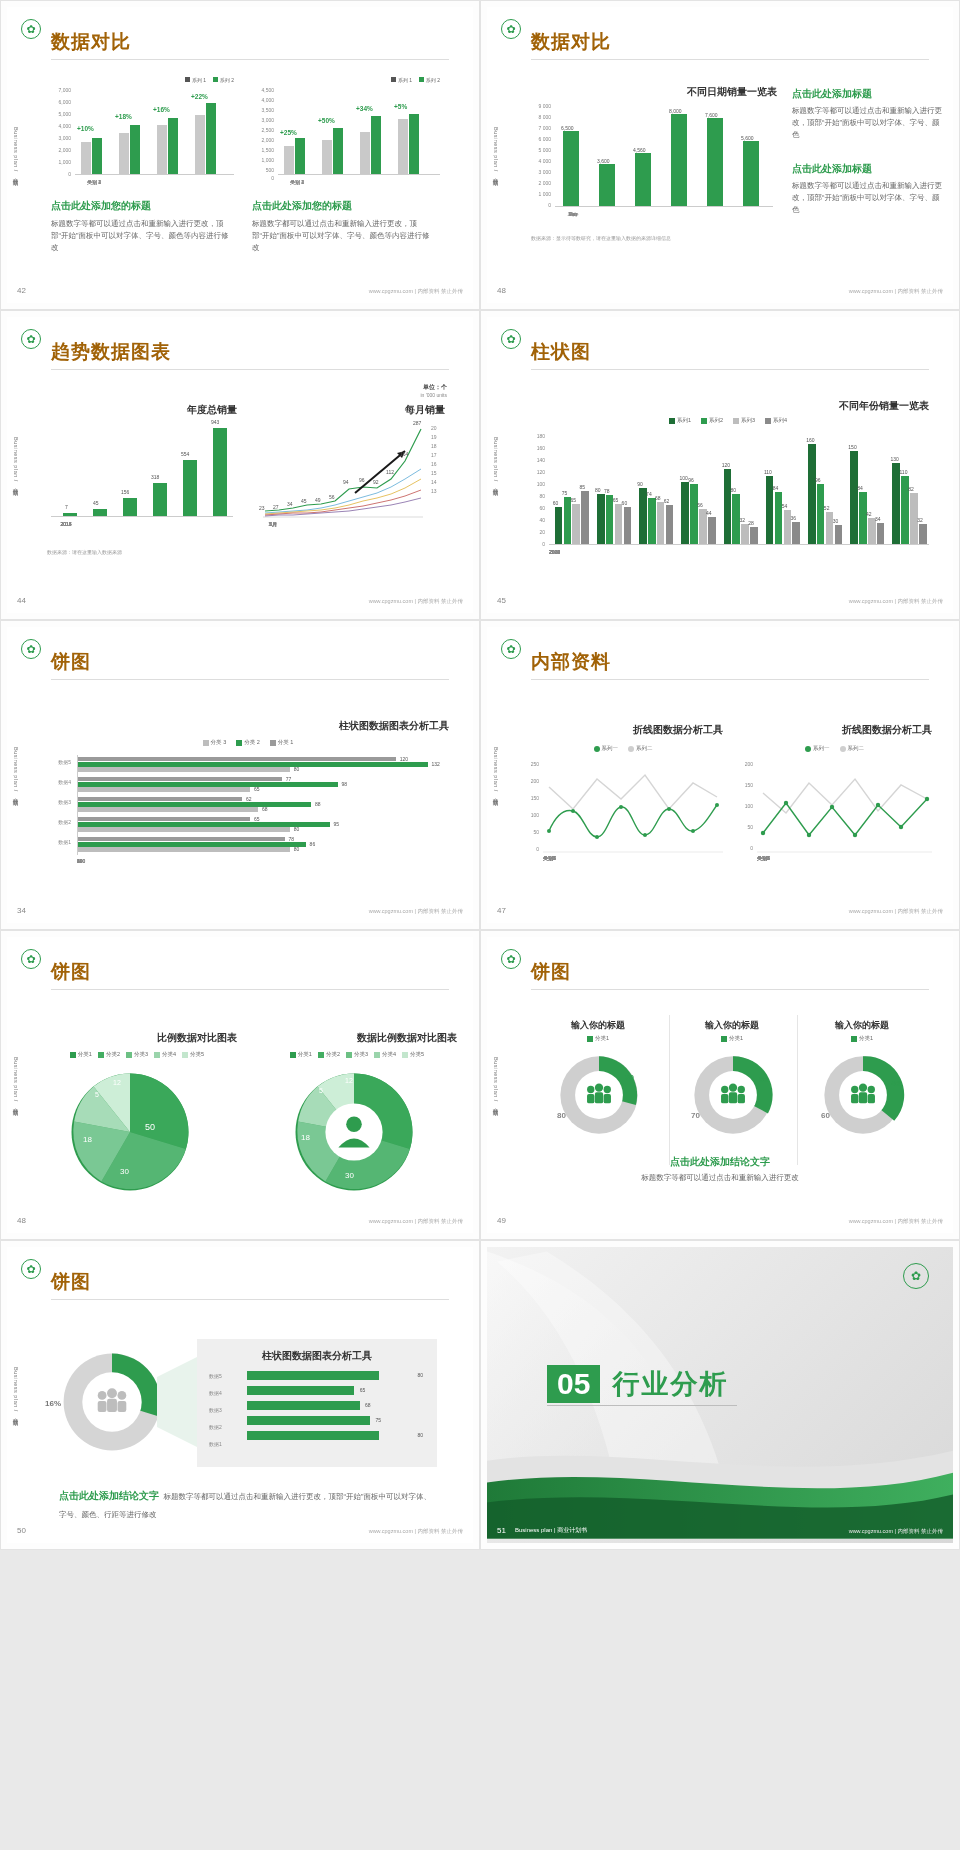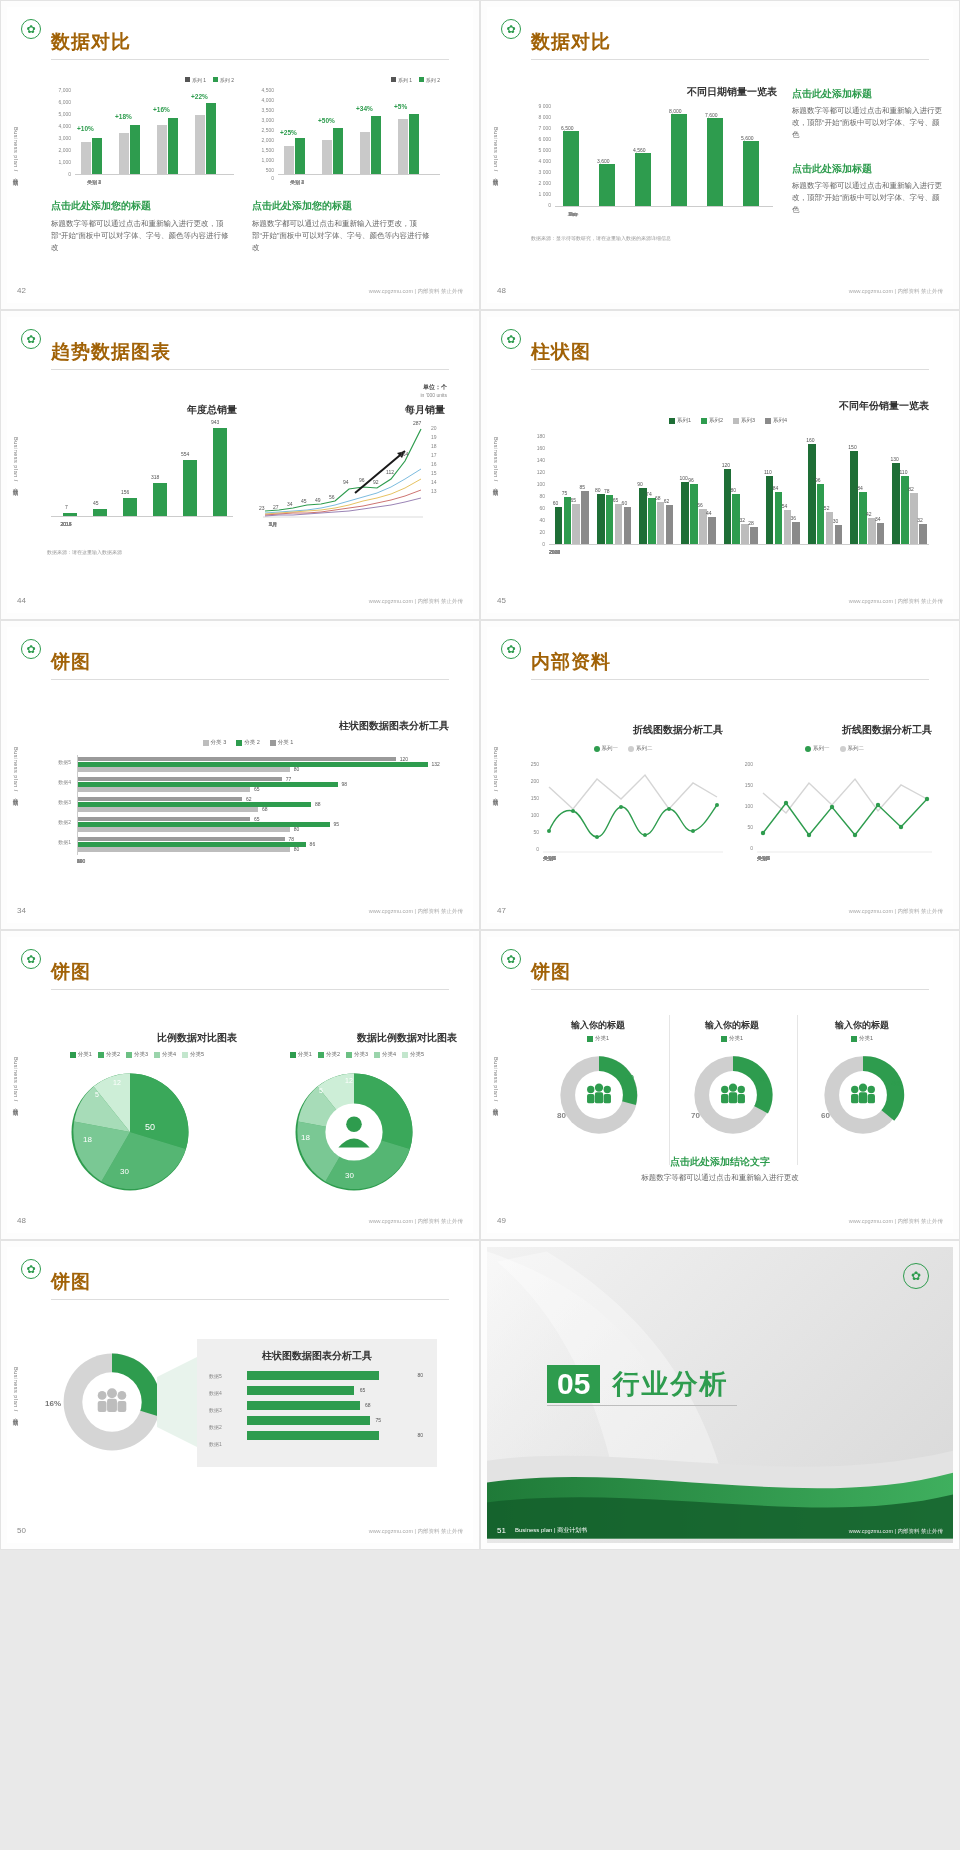--- a/index.html
+++ b/index.html
@@ -801,20 +801,24 @@
             <div style="position:absolute;left:0;top:0;height:9px;width:70%;background:#2e9c4e;"></div>
             <div class="dlabel" style="left:73%;top:1px;">75</div>
           </div>
           <div style="position:relative;height:9px;">
             <div style="position:absolute;left:0;top:0;height:9px;width:75%;background:#2e9c4e;"></div>
             <div class="dlabel" style="right:0;top:1px;">80</div>
           </div>
         </div>
       </div>
 
+      <div style="position:absolute;left:52px;right:40px;top:238px;">
+        <span class="head-txt">点击此处添加结论文字</span>
+        <span class="body-txt">标题数字等都可以通过点击和重新输入进行更改，顶部“开始”面板中可以对字体、字号、颜色、行距等进行修改</span>
+      </div>
 
       <div class="pagenum">50</div>
       <div class="footer-r">www.cpgzmu.com | 内部资料 禁止外传</div>
     </div>
   </div>
 
   <div class="slide">
     <div class="slide-inner" style="background:linear-gradient(135deg,#f2f2f2 0%,#e2e2e2 60%,#d8d8d8 100%);overflow:hidden;">
       <svg viewBox="0 0 468 288" width="100%" height="100%" style="position:absolute;inset:0;">
         <defs>

